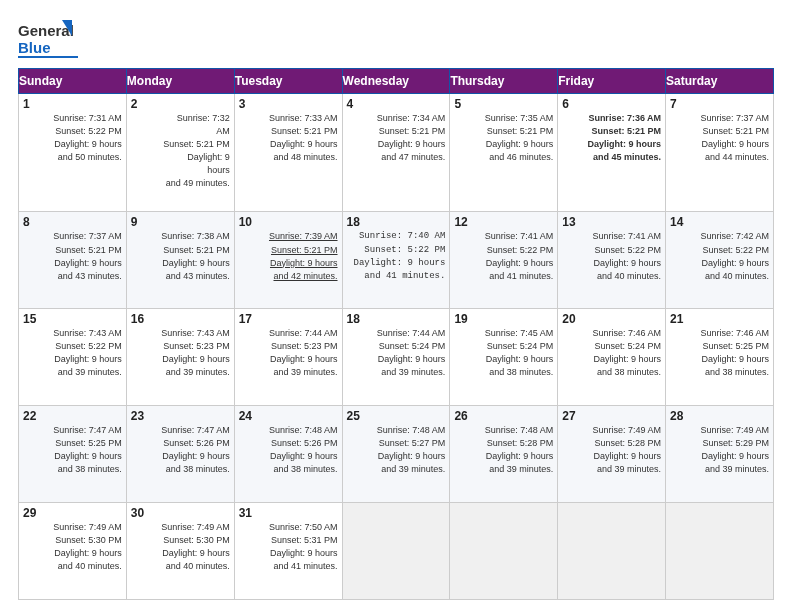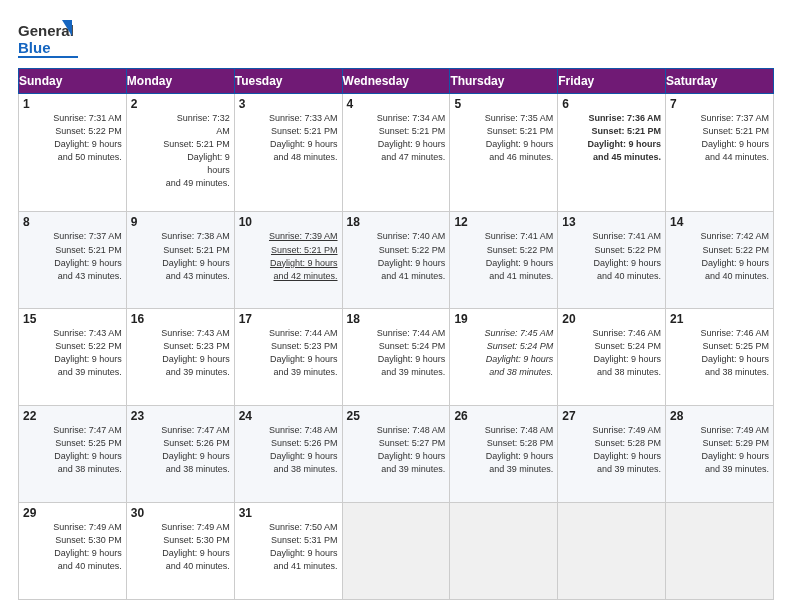--- a/index.html
+++ b/index.html
@@ -187,21 +187,21 @@
           </td>
           <td>
             <span class="day-num">10</span>
             <div class="day-info" style="white-space: pre-line; text-decoration: underline;">Sunrise: 7:39 AM
 Sunset: 5:21 PM
 Daylight: 9 hours
 and 42 minutes.</div>
           </td>
           <td>
             <span class="day-num">18</span>
-            <div class="day-info" style="white-space: pre-line;">Sunrise: 7:40 AM
+            <div class="day-info" style="white-space: pre-line; font-family: Liberation Mono, monospace;">Sunrise: 7:40 AM
 Sunset: 5:22 PM
 Daylight: 9 hours
 and 41 minutes.</div>
           </td>
           <td>
             <span class="day-num">12</span>
             <div class="day-info" style="white-space: pre-line;">Sunrise: 7:41 AM
 Sunset: 5:22 PM
 Daylight: 9 hours
 and 41 minutes.</div>
@@ -245,21 +245,21 @@
           </td>
           <td>
             <span class="day-num">18</span>
             <div class="day-info" style="white-space: pre-line;">Sunrise: 7:44 AM
 Sunset: 5:24 PM
 Daylight: 9 hours
 and 39 minutes.</div>
           </td>
           <td>
             <span class="day-num">19</span>
-            <div class="day-info" style="white-space: pre-line; font-style: italic;">Sunrise: 7:45 AM
+            <div class="day-info" style="white-space: pre-line;">Sunrise: 7:45 AM
 Sunset: 5:24 PM
 Daylight: 9 hours
 and 38 minutes.</div>
           </td>
           <td>
             <span class="day-num">20</span>
             <div class="day-info" style="white-space: pre-line;">Sunrise: 7:46 AM
 Sunset: 5:24 PM
 Daylight: 9 hours
 and 38 minutes.</div>

